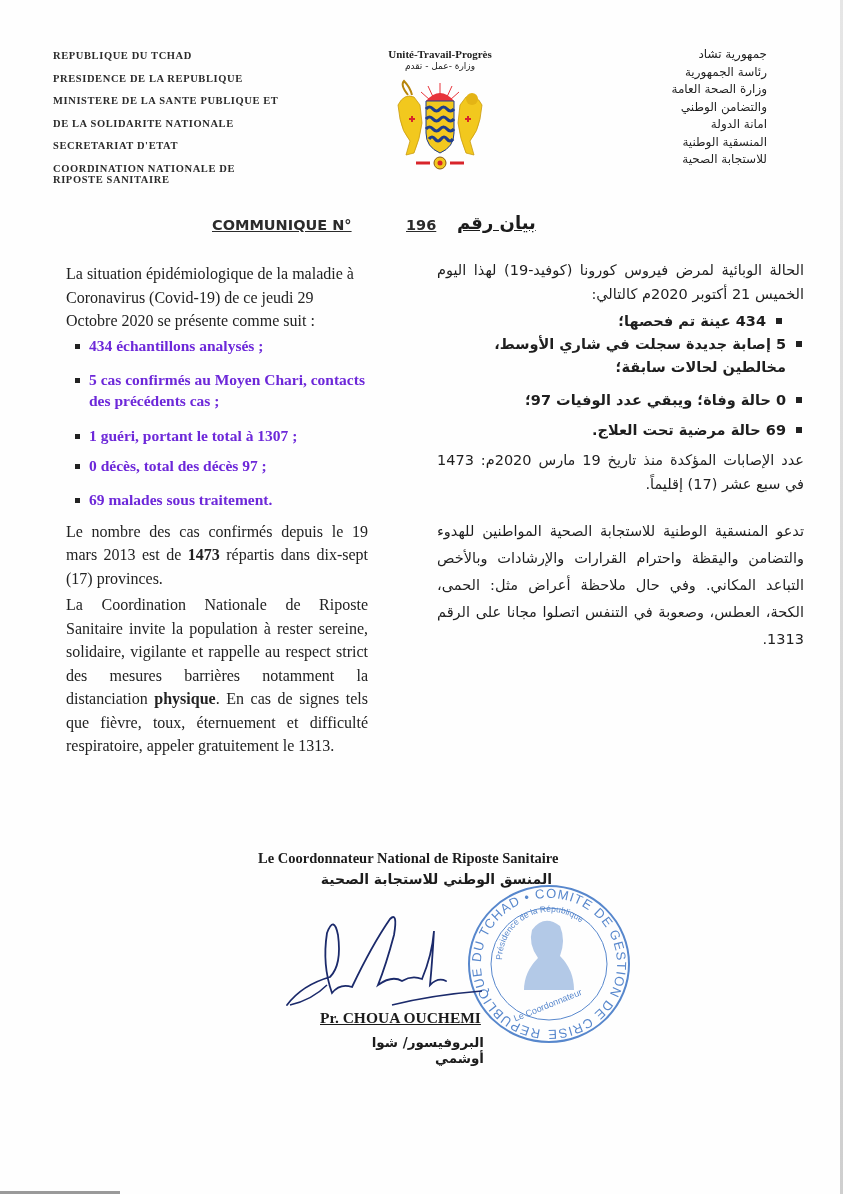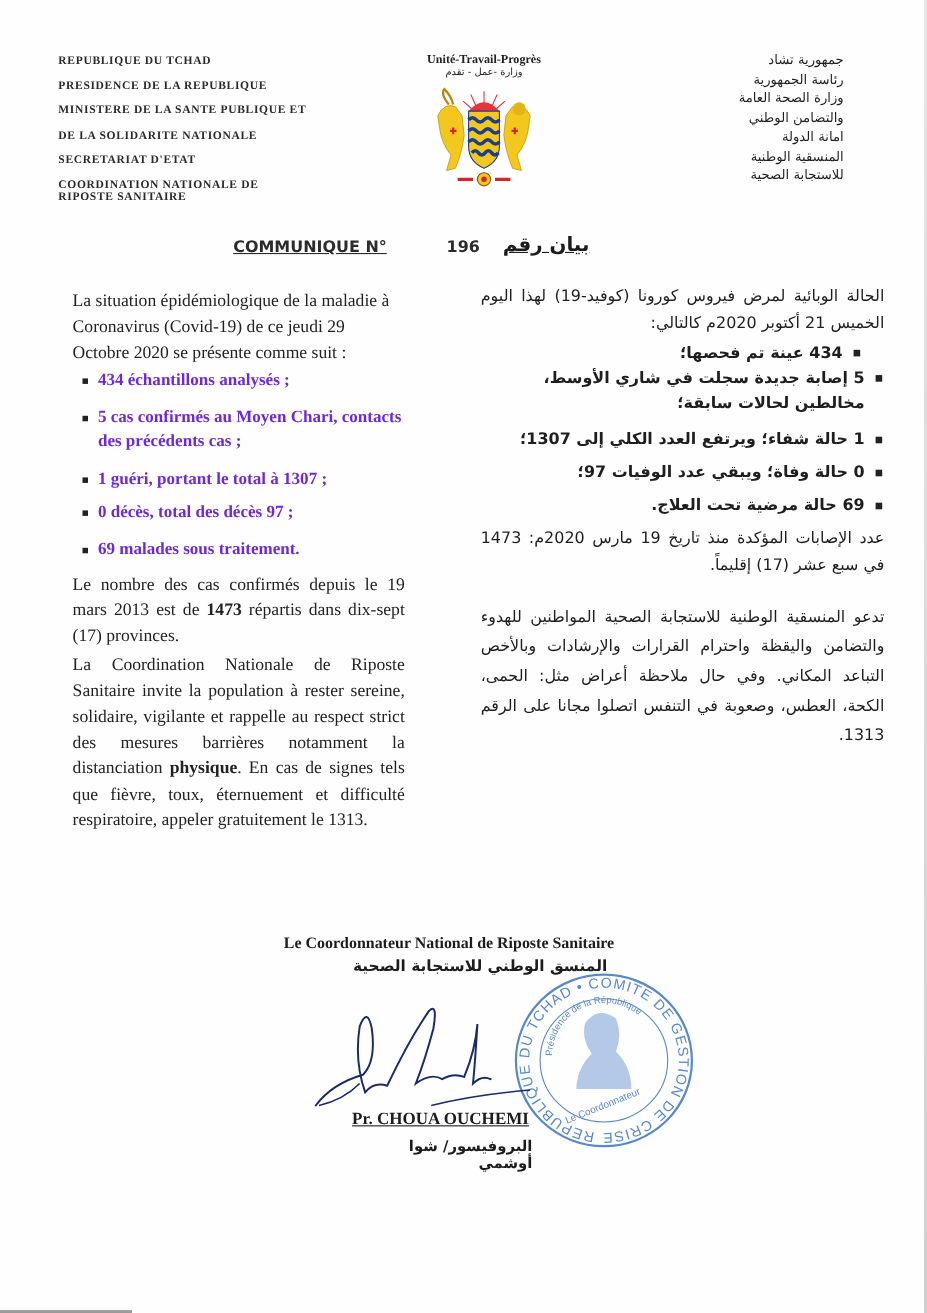--- a/index.html
+++ b/index.html
@@ -25,21 +25,21 @@
   .motto-ar { font-family: "DejaVu Sans", sans-serif; font-size: 9px; color: #222; direction: rtl; margin-top: 1px; }
   .coat { width: 100px; height: 100px; margin: 4px auto 0; display: block; }
 
   
   .hdr-right { position: absolute; right: 76px; top: 46px; width: 190px; text-align: right; direction: rtl; }
   .hdr-right div { font-family: "DejaVu Sans", sans-serif; font-weight: normal; font-size: 12px; line-height: 17.5px; color: #1f1f1f; }
 
   
   .title { position: absolute; left: 212px; top: 215px; width: 360px; height: 24px; }
   .title .fr { position: absolute; left: 0; top: 2px; font-family: "DejaVu Sans", sans-serif; font-weight: bold; font-size: 14.5px; text-decoration: underline; color: #2b2b2b; }
-  .title .num { position: absolute; left: 194px; top: 2px; font-family: "DejaVu Sans", sans-serif; font-weight: bold; font-size: 14.5px; color: #2b2b2b; }
+  .title .num { position: absolute; left: 194px; top: 2px; font-family: "DejaVu Sans", sans-serif; font-weight: bold; font-size: 14.5px; text-decoration: underline; color: #2b2b2b; }
   .title .ar { position: absolute; left: 245px; top: -3px; font-family: "DejaVu Sans", sans-serif; font-weight: bold; font-size: 18px; text-decoration: underline; color: #1c1c1c; direction: rtl; }
 
   
   .col-fr { position: absolute; left: 66px; top: 262px; width: 302px; font-size: 16px; line-height: 23.5px; color: #222; }
   .col-fr p { margin: 0; text-align: justify; }
   .col-fr ul { list-style: none; padding: 0; margin: 0; }
   .col-fr li { position: relative; padding-left: 23px; font-weight: bold; font-size: 15.5px; line-height: 20.5px; color: #6d28d9; }
   .col-fr li .bullet { position: absolute; left: 9px; top: 8px; width: 5px; height: 5px; background: #222; }
   .li1 { margin-top: 3px; }
   .li2 { margin-top: 14px; }
@@ -152,21 +152,21 @@
     </ul>
     <p class="p-total"><span>Le nombre des cas confirmés depuis le 19 mars 2013 est de </span><b>1473</b><span> répartis dans dix-sept (17) provinces.</span></p>
     <p class="p-invite"><span>La Coordination Nationale de Riposte Sanitaire invite la population à rester sereine, solidaire, vigilante et rappelle au respect strict des mesures barrières notamment la distanciation </span><b>physique</b><span>. En cas de signes tels que fièvre, toux, éternuement et difficulté respiratoire, appeler gratuitement le 1313.</span></p>
   </div>
 
   <div class="col-ar">
     <p>الحالة الوبائية لمرض فيروس كورونا (كوفيد-19) لهذا اليوم الخميس 21 أكتوبر 2020م كالتالي:</p>
     <ul>
       <li class="ar-li1"><span class="bullet"></span><span>434 عينة تم فحصها؛</span></li>
       <li><span class="bullet"></span><span>5 إصابة جديدة سجلت في شاري الأوسط، مخالطين لحالات سابقة؛</span></li>
-      <li class="ar-li3"><span class="bullet"></span><span>1 حالة شفاء؛ ويرتفع العدد الكلي إلى 1307؛</span></li>
+      <li class="ar-li3"><span class="bullet"></span></li>
       <li class="ar-li4"><span class="bullet"></span><span>0 حالة وفاة؛ ويبقي عدد الوفيات 97؛</span></li>
       <li class="ar-li5"><span class="bullet"></span><span>69 حالة مرضية تحت العلاج.</span></li>
     </ul>
     <p class="ar-total">عدد الإصابات المؤكدة منذ تاريخ 19 مارس 2020م: 1473 في سبع عشر (17) إقليماً.</p>
     <p class="ar-invite">تدعو المنسقية الوطنية للاستجابة الصحية المواطنين للهدوء والتضامن واليقظة واحترام القرارات والإرشادات وبالأخص التباعد المكاني. وفي حال ملاحظة أعراض مثل: الحمى، الكحة، العطس، وصعوبة في التنفس اتصلوا مجانا على الرقم 1313.</p>
   </div>
 
   <div class="sig-title-fr">Le Coordonnateur National de Riposte Sanitaire</div>
   <div class="sig-title-ar">المنسق الوطني للاستجابة الصحية</div>
 

